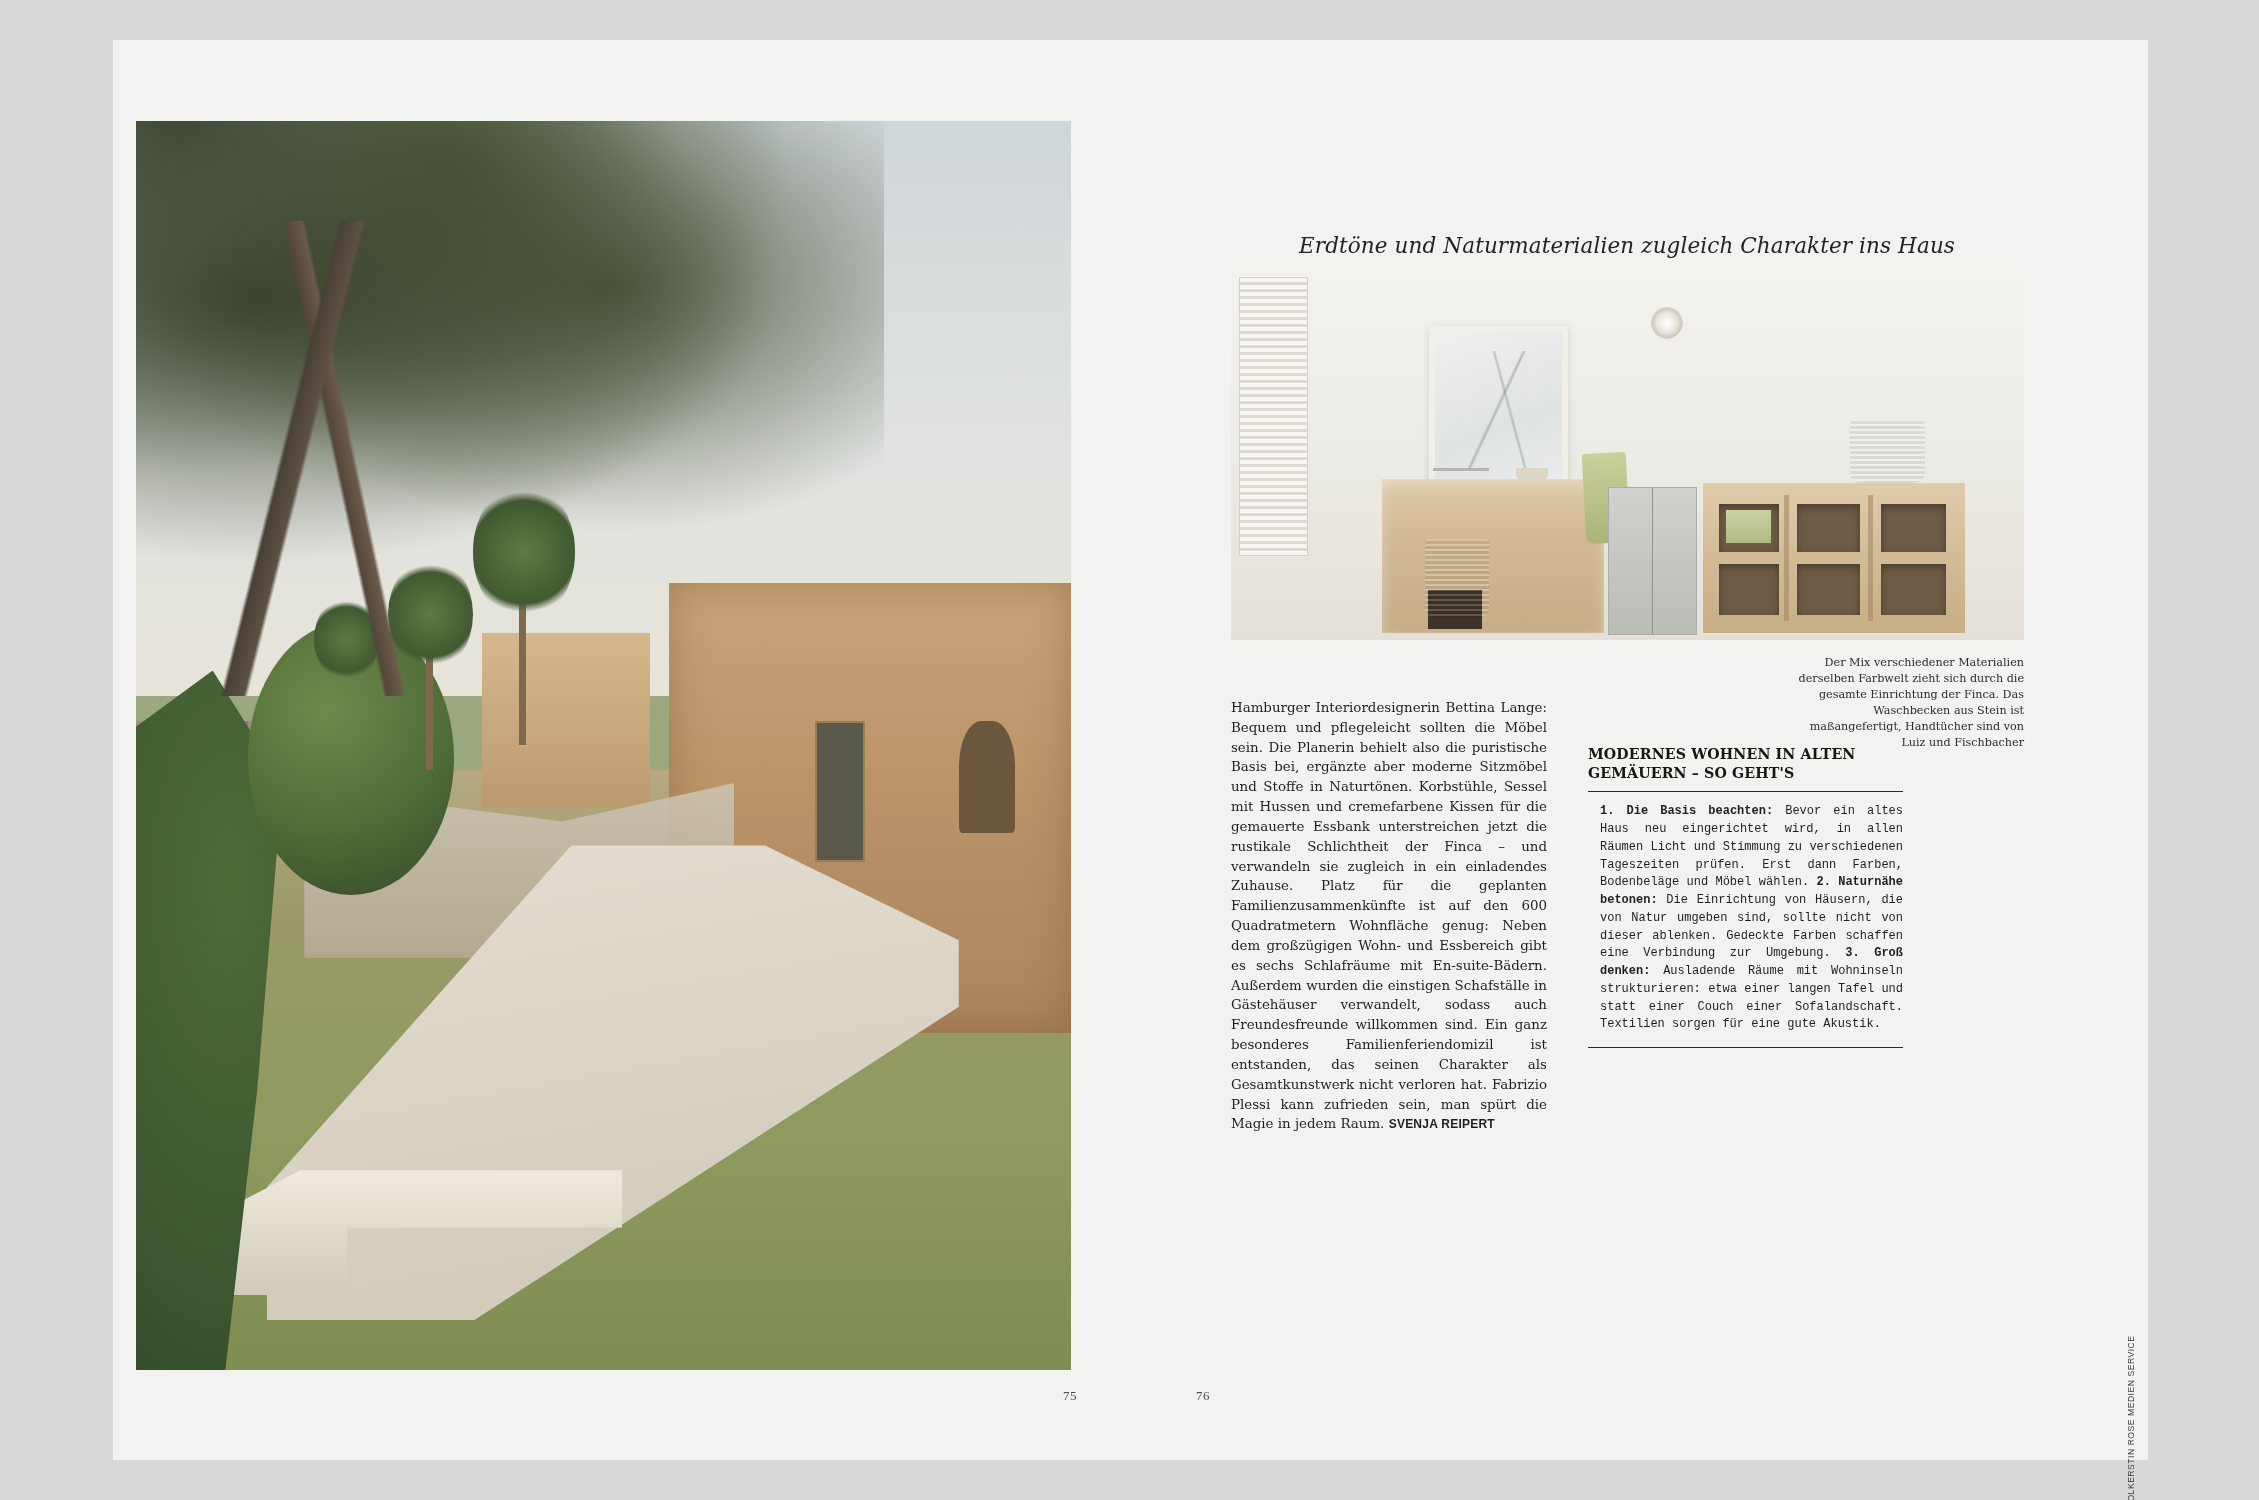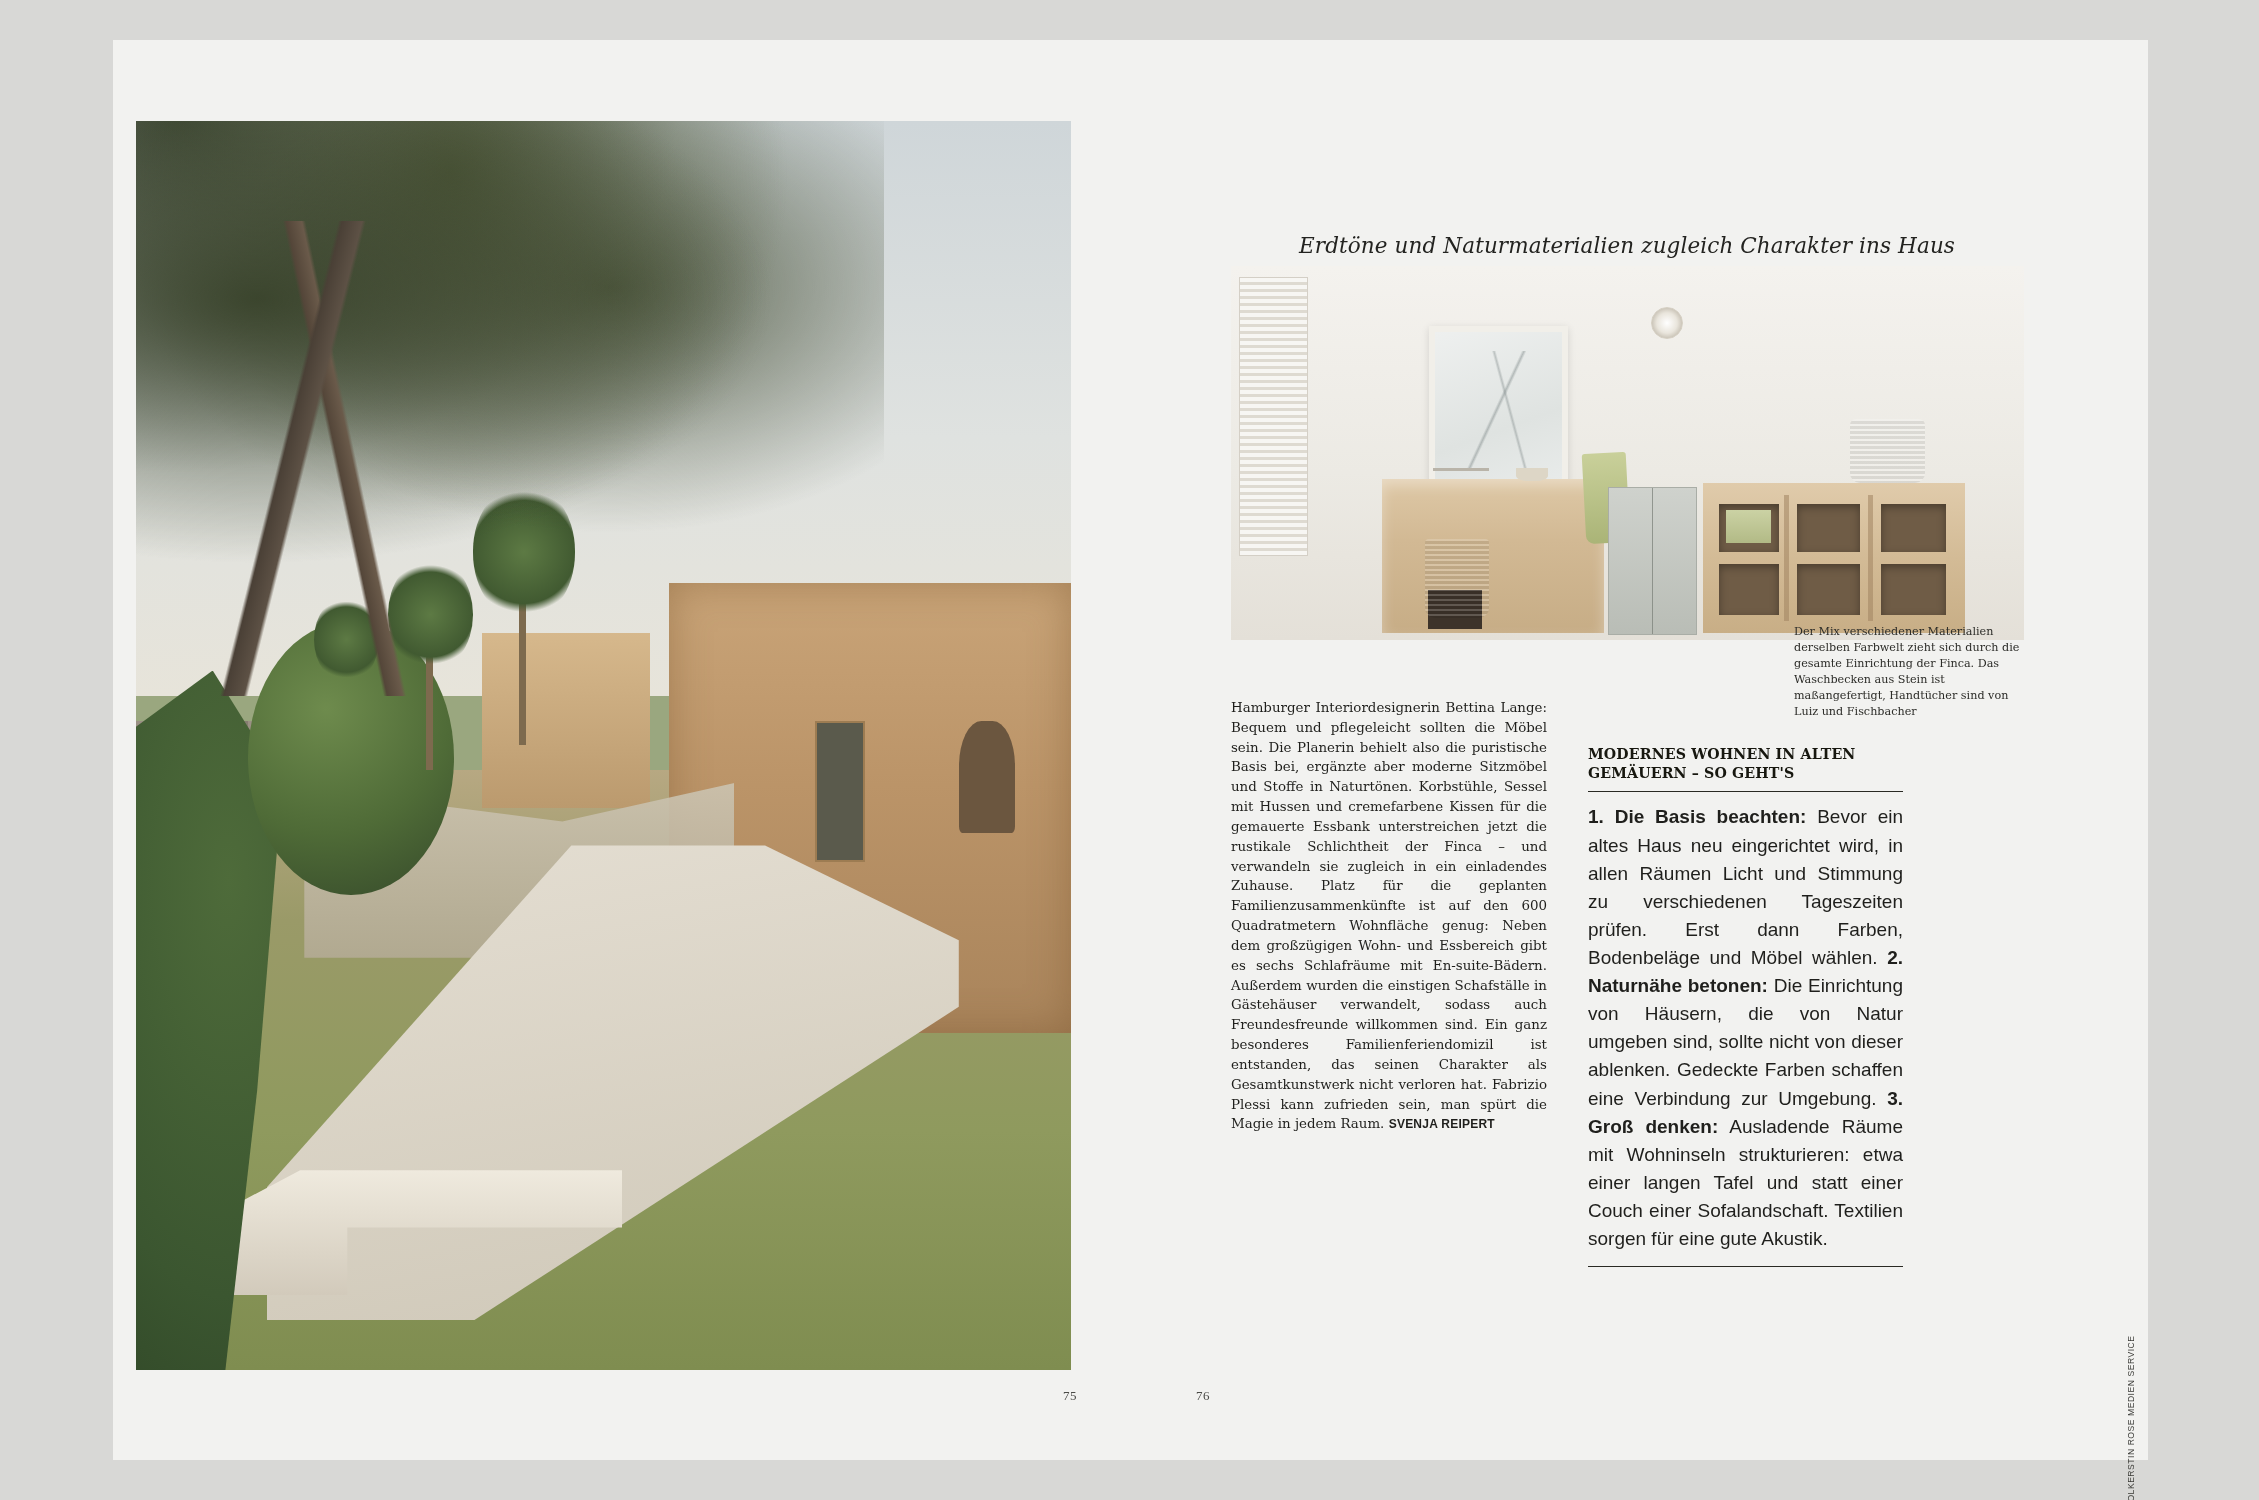--- a/index.html
+++ b/index.html
@@ -249,22 +249,23 @@
     border-radius: 6px 6px 10px 10px;
   }
   .pb-bowl {
     position: absolute; left: 36%; top: 54%; width: 4%; height: 3.5%;
     background: #ddd6c6; border-radius: 0 0 40% 40%;
   }
 
   .caption {
     position: absolute;
     right: 124px;
-    top: 584px;
+    top: 615px;
     width: 230px;
+    text-align: right;
     font-family: "DejaVu Serif", serif;
     font-size: 11.2px;
     line-height: 1.42;
     color: #2c2c28;
   }
 
   .body-col {
     position: absolute;
     left: 102px;
     top: 658px;
@@ -297,26 +298,27 @@
     letter-spacing: .01em;
     color: #17170f;
     text-transform: uppercase;
   }
   .tips-rule {
     margin: 9px 0 11px 0;
     height: 1px;
     background: #2a2a24;
   }
   .tips-body {
-    font-family: Liberation Sans, sans-serif;
-    font-size: 19px;
+    font-family: Liberation Mono, monospace;
+    font-size: 12px;
     line-height: 1.48;
     color: #1f1f1c;
     text-align: justify;
     hyphens: auto;
+    margin-left: 12px;
   }
   .tips-body b { font-weight: bold; }
   .tips-rule-bottom {
     margin-top: 13px;
     height: 1px;
     background: #2a2a24;
   }
 
   .credit {
     position: absolute;

